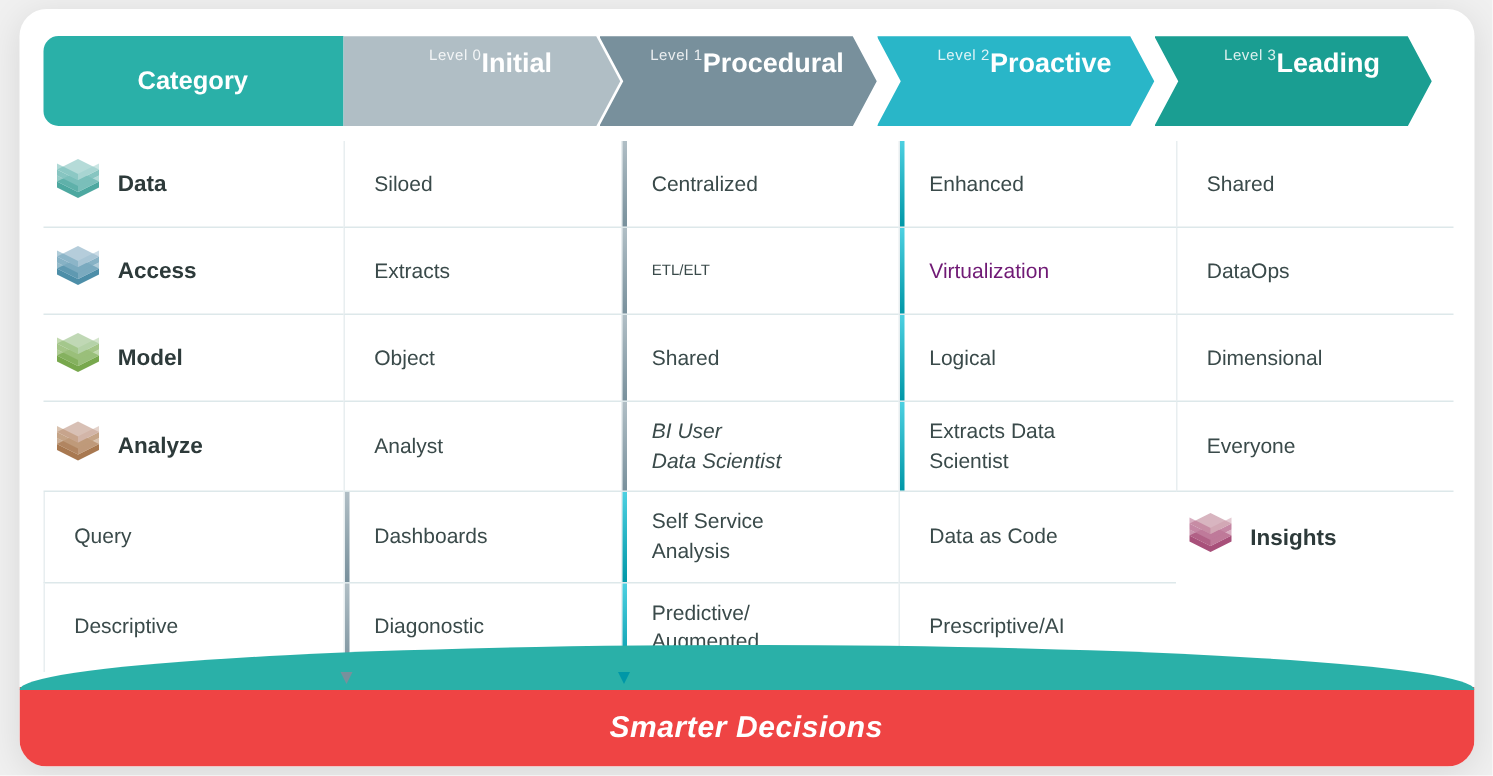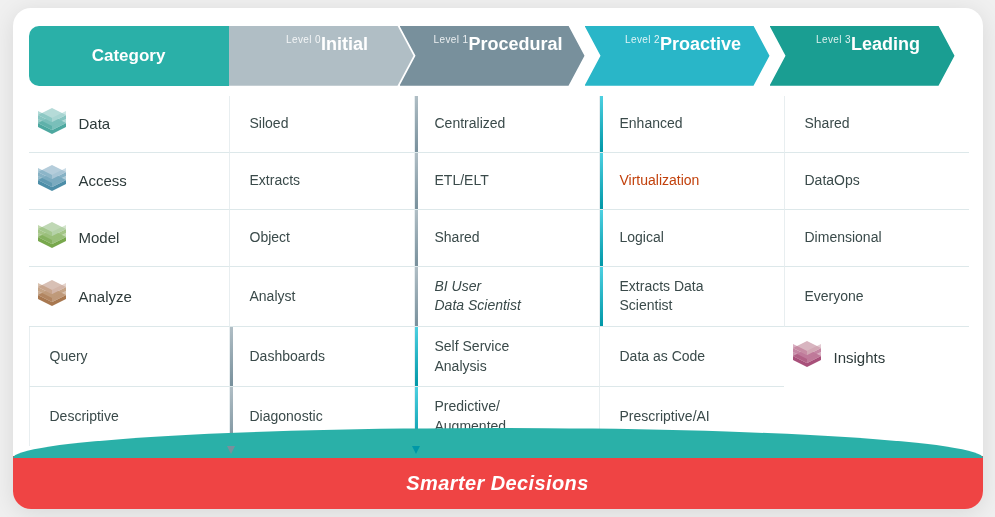--- a/index.html
+++ b/index.html
@@ -66,21 +66,21 @@
     }
     .row-category {
       display: flex;
       align-items: center;
       gap: 8px;
       padding: 10px 4px 10px 4px;
       border-bottom: 1px solid #e8eef0;
     }
     .row-category:last-child { border-bottom: none; }
     .cat-label {
-      font-weight: 400;
+      font-weight: 700;
       font-size: 15px;
       color: #2d3a3a;
     }
     .row-cell {
       display: flex;
       align-items: center;
       padding: 10px 14px;
       font-size: 14px;
       color: #3a4a4a;
       border-bottom: 1px solid #e8eef0;
@@ -222,25 +222,25 @@
     <polygon points="5,9 5,5 19,12 19,16" fill="#7aaabf" opacity="0.6"></polygon>
     <polygon points="33,9 33,5 19,12 19,16" fill="#a8c5d5" opacity="0.6"></polygon>
   </svg></span>
     <span class="cat-label">Access</span>
   </div>
       <div class="row-cell" style="border-bottom: 1px solid rgb(221, 232, 234);">
         <span style="padding-left: 6px; white-space: pre-line; line-height: 1.4; font-size: 14px; color: rgb(58, 74, 74);">Extracts</span>
       </div>
       <div class="row-cell" style="border-bottom: 1px solid rgb(221, 232, 234);">
         <div style="position: absolute; left: 0px; top: 0px; bottom: 0px; width: 3px; background: linear-gradient(rgb(176, 190, 197), rgb(120, 144, 156));"></div>
-        <span style="padding-left: 6px; white-space: pre-line; line-height: 1.4; font-size: 14px; color: rgb(58, 74, 74);">ETL/ELT</span>
-      </div>
-      <div class="row-cell" style="border-bottom: 1px solid rgb(221, 232, 234);">
-        <div style="position: absolute; left: 0px; top: 0px; bottom: 0px; width: 3px; background: linear-gradient(rgb(77, 208, 225), rgb(0, 151, 167));"></div>
-        <span style="padding-left: 6px; white-space: pre-line; line-height: 1.4; font-size: 14px; color: #c2410c;">Virtualization</span>
+        <span style="padding-left: 6px; white-space: pre-line; line-height: 1.4; font-size: 10px; color: rgb(58, 74, 74);">ETL/ELT</span>
+      </div>
+      <div class="row-cell" style="border-bottom: 1px solid rgb(221, 232, 234);">
+        <div style="position: absolute; left: 0px; top: 0px; bottom: 0px; width: 3px; background: linear-gradient(rgb(77, 208, 225), rgb(0, 151, 167));"></div>
+        <span style="padding-left: 6px; white-space: pre-line; line-height: 1.4; font-size: 14px; color: #701a75;">Virtualization</span>
       </div>
       <div class="row-cell" style="border-bottom: 1px solid rgb(221, 232, 234);">
         <span style="padding-left: 6px; white-space: pre-line; line-height: 1.4; font-size: 14px; color: rgb(58, 74, 74);">DataOps</span>
       </div>
       <div class="row-category" style="border-bottom: 1px solid rgb(221, 232, 234);">
     <span style="flex-shrink:0;"><svg viewBox="0 0 38 32" width="38" height="32">
 
     <polygon points="19,28 5,21 5,17 19,24 33,17 33,21" fill="#78a84d"></polygon>
     <polygon points="5,17 19,24 33,17 19,10" fill="#9abf7a"></polygon>
 

